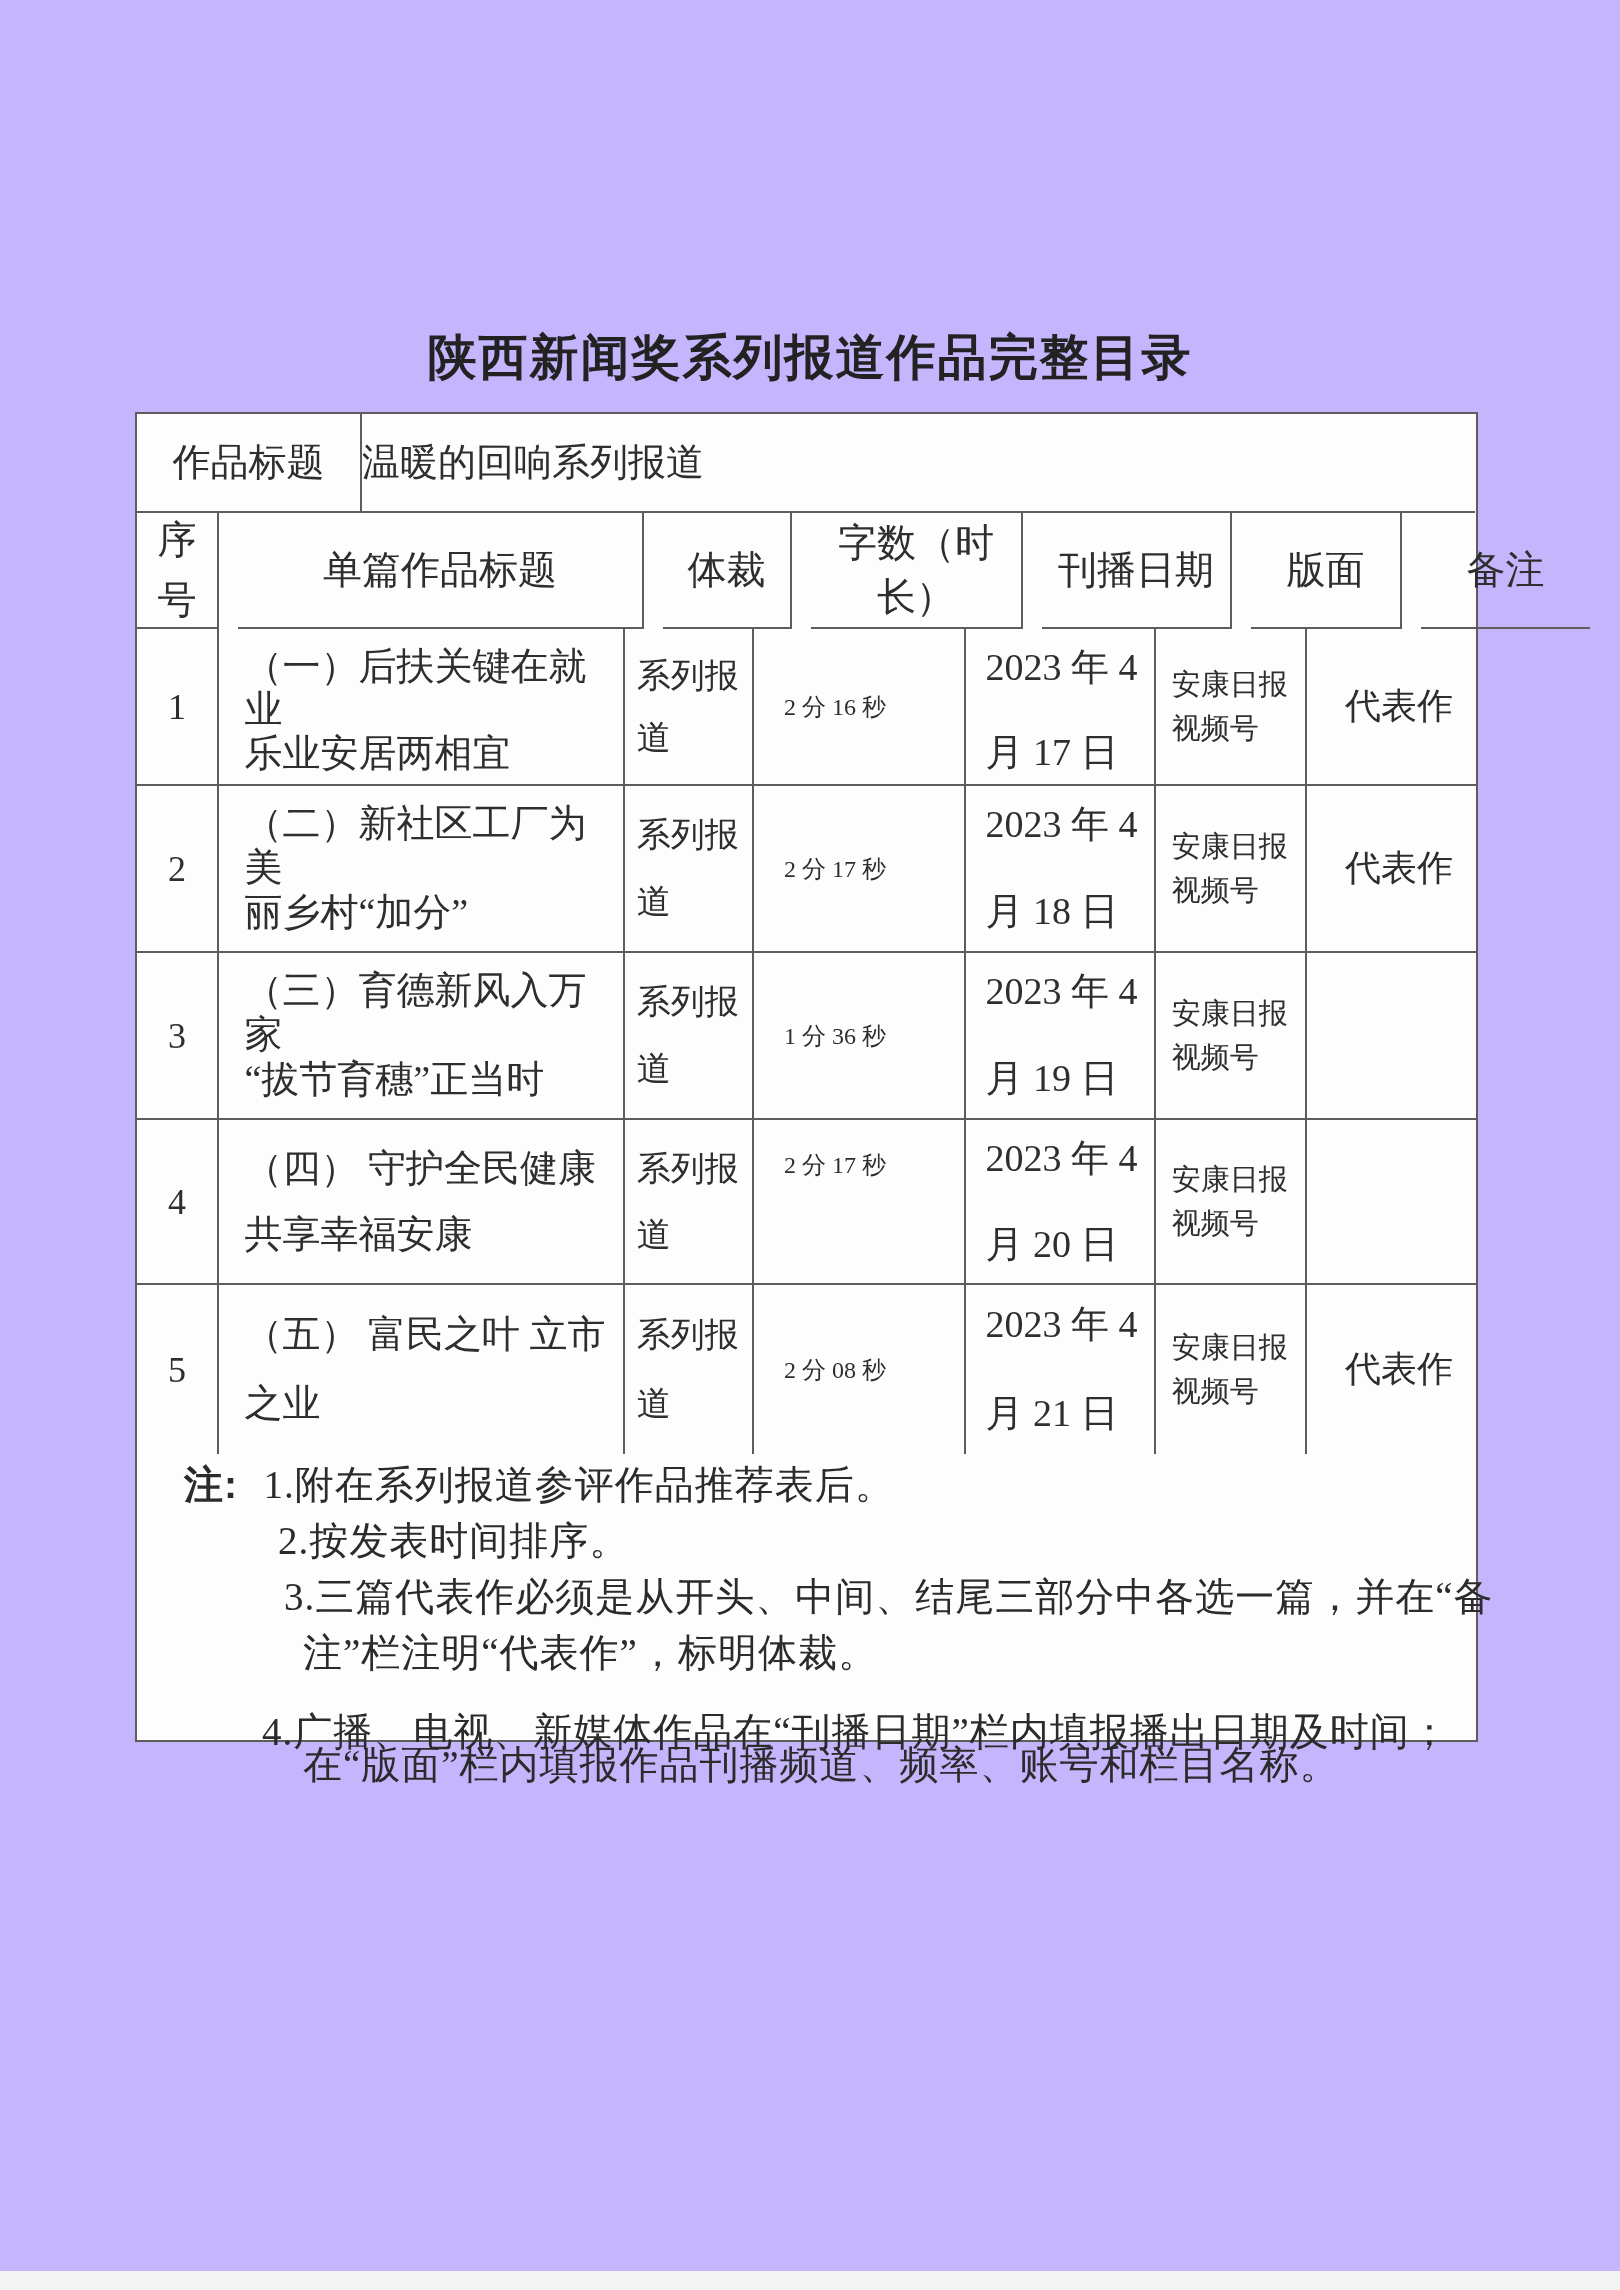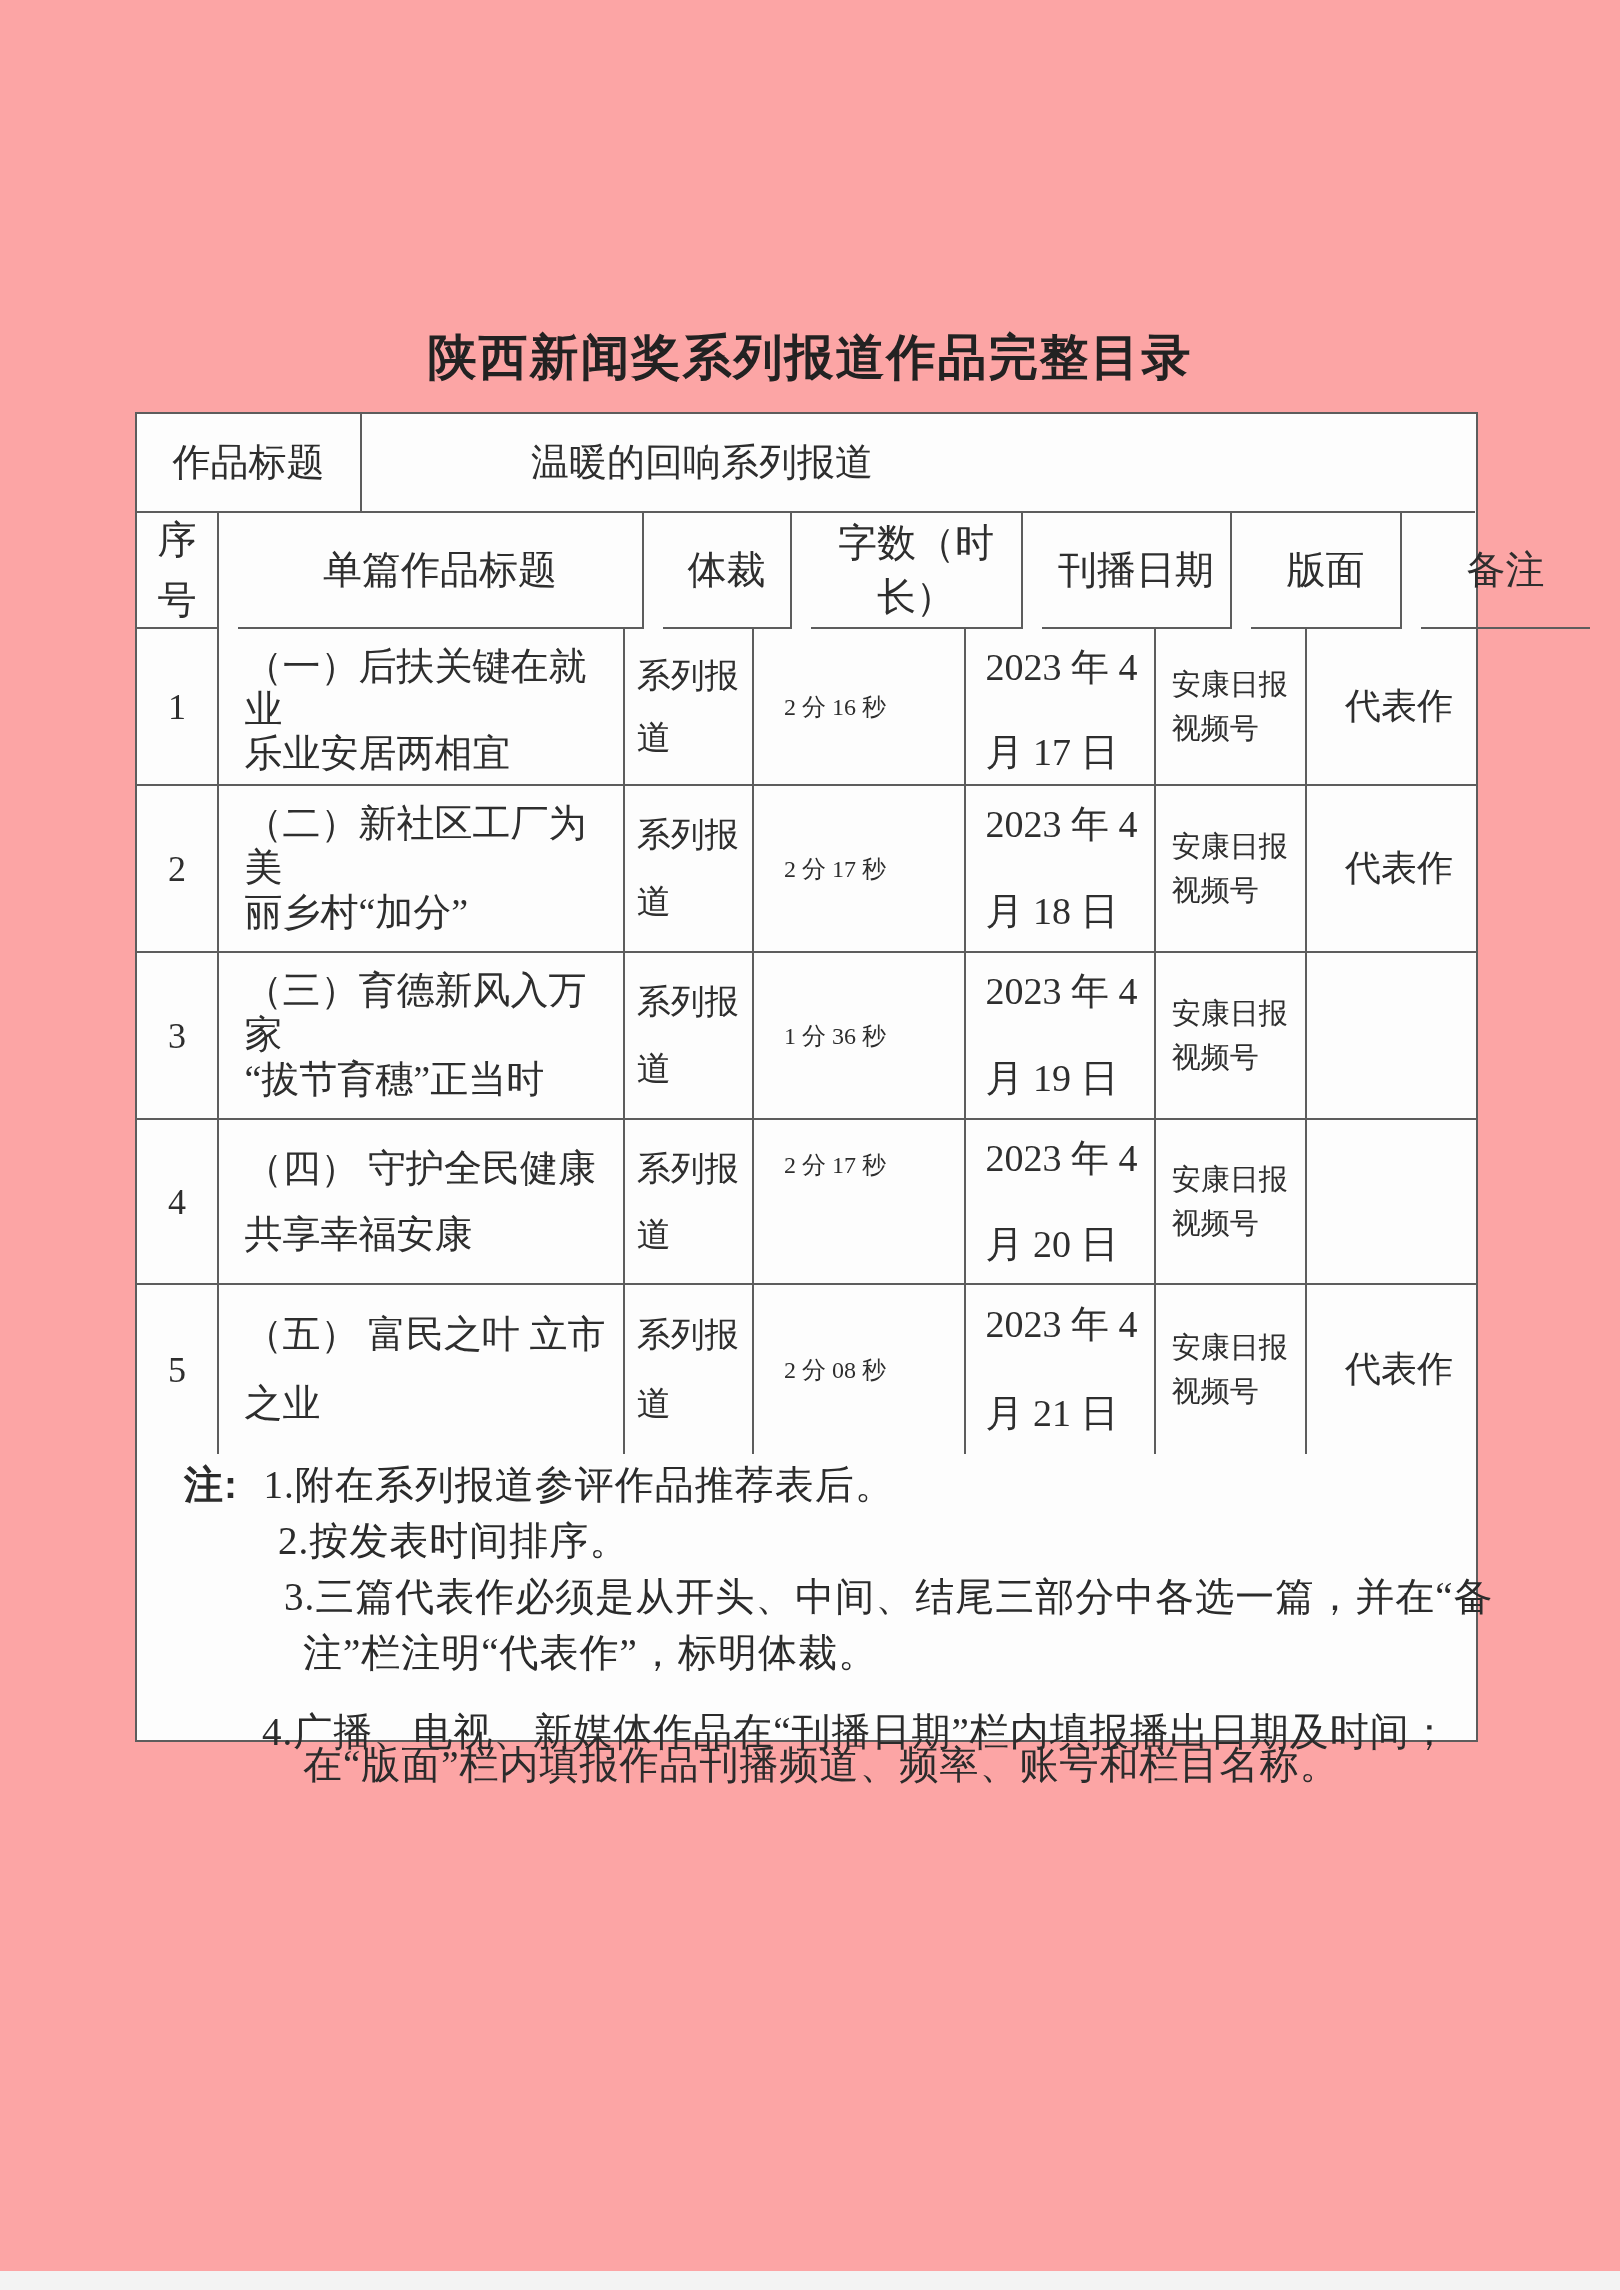--- a/index.html
+++ b/index.html
@@ -1,20 +1,20 @@
 <!DOCTYPE html>
 <html><head>
 <meta charset="utf-8">
 <style>
   html,body { margin:0; padding:0; background:#e8e8e8; }
   .page {
     position:relative;
     width:1620px; height:2291px;
     margin:0 auto;
-    background:#fca5a5;
+    background:#c4b5fd;
     font-family:"Liberation Serif","DejaVu Serif",serif;
     color:#2e2e2e;
     overflow:hidden;
   }
   
   .doc-title {
     position:absolute; top:325px; left:0; width:100%;
     text-align:center;
     font-size:49px; font-weight:bold; letter-spacing:2px;
     color:#222;
@@ -40,21 +40,21 @@
     border-right:2px solid #5d5d5d;
     border-bottom:2px solid #5d5d5d;
     display:flex; align-items:center;
     font-size:38px;
     overflow:hidden;
   }
   .cell.last-col { border-right:none; }
   .row-last .cell { border-bottom:none; }
   .center { justify-content:center; text-align:center; }
   
-  .cell-workvalue { padding-left:169px; }
+  .cell-workvalue { }
   
   .hdr { font-size:39px; }
   .hdr-index-inner { width:1.1em; line-height:1.55; word-break:break-all; text-align:center; }
   
   .cell-index { justify-content:center; font-size:36px; }
   .cell-title {
     flex-direction:column; align-items:flex-start; justify-content:space-around;
     padding:15.7px 7.8px 15.7px 25.5px; line-height:1.15;
   }
   .cell-genre {

